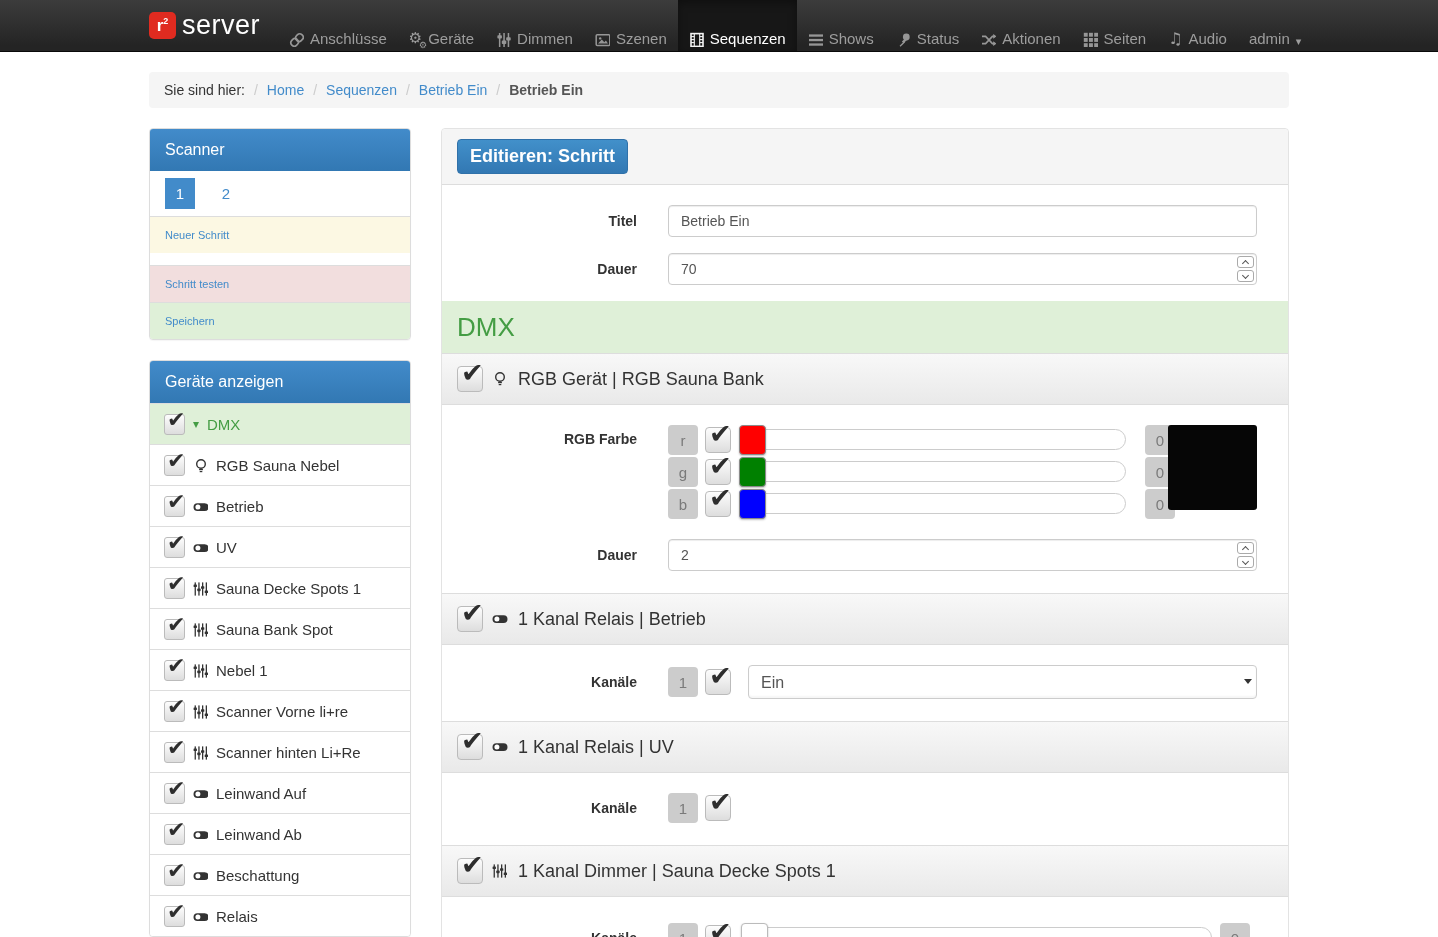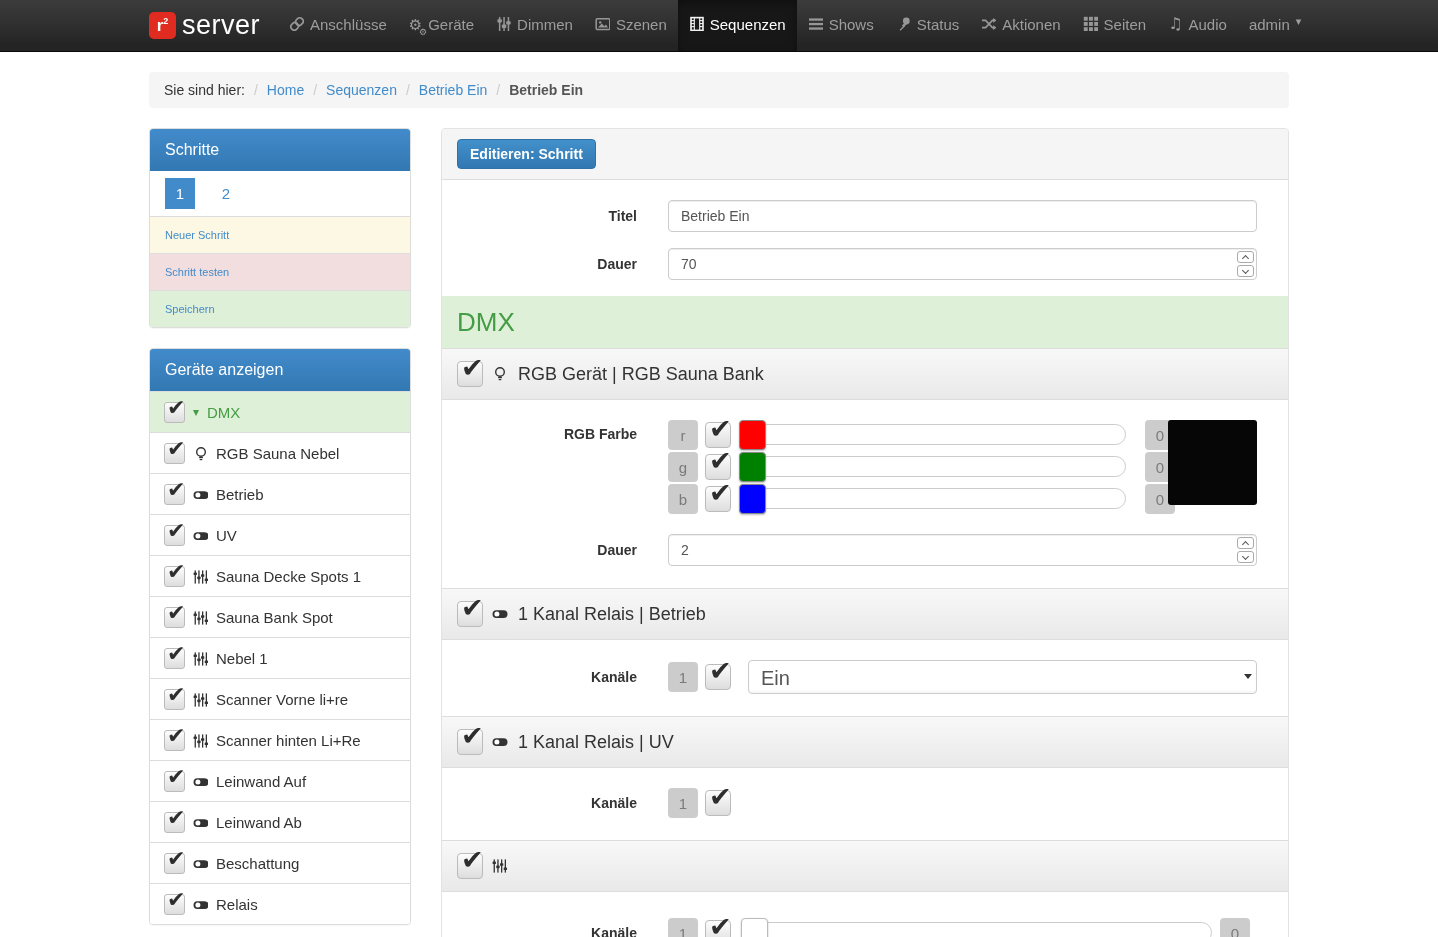--- a/index.html
+++ b/index.html
@@ -10,21 +10,21 @@
   
   .navbar { height:52px; background:linear-gradient(180deg,#3c3c3c,#242424 90%);
     border-bottom:1px solid #090909; }
   .navbar .container { display:flex; align-items:stretch; height:51px; }
   .brand { display:flex; align-items:center; gap:6px; padding-right:18px; cursor:pointer; }
   .brand-mark { width:27px; height:27px; background:#e02b20; border-radius:5px; color:#fff;
     display:flex; align-items:center; justify-content:center; font-weight:bold; font-size:17px; line-height:1; }
   .brand-mark sup { font-size:9px; margin-top:-8px; }
   .brand-name { color:#fff; font-size:27px; letter-spacing:.5px; }
   .nav { display:flex; align-items:stretch; }
-  .nav-item { display:flex; align-items:flex-start; gap:6px; padding:16px 11px; color:#9d9d9d;
+  .nav-item { display:flex; align-items:flex-end; gap:6px; padding:4px 11px; color:#9d9d9d;
     font-size:15px; cursor:pointer; white-space:nowrap; }
   .nav-item.active { background:#171717; color:#fff; box-shadow:inset 0 3px 8px rgba(0,0,0,.35); }
   .nav-item .svgicon { opacity:.95; }
   .caret-txt { font-size:11px; line-height:1; }
   .gears-wrap { position:relative; font-family:"DejaVu Sans",sans-serif; }
   .gears-wrap .g1 { font-size:15px; }
   .gears-wrap .g2 { font-size:9px; position:absolute; right:-5px; bottom:-3px; }
   .glyph { font-family:"DejaVu Sans",sans-serif; line-height:1; }
 
   .svgicon { width:15px; height:15px; display:inline-block; flex:none; }
@@ -46,21 +46,21 @@
   .panel { border:1px solid #ddd; border-radius:4px; background:#fff; margin-bottom:20px;
     box-shadow:0 1px 1px rgba(0,0,0,.04); overflow:hidden; }
   .panel-heading { background:linear-gradient(180deg,#428bca,#3278b3); color:#fff;
     font-size:16px; padding:12px 15px; }
   .steps-row { display:flex; align-items:center; gap:16px; padding:7px 15px; }
   .step-box { min-width:30px; height:31px; display:flex; align-items:center; justify-content:center;
     font-size:15px; cursor:pointer; color:#428bca; }
   .step-box.active { background:#428bca; color:#fff; }
   .side-action { padding:12px 15px; font-size:11px; color:#428bca; cursor:pointer; border-top:1px solid #ddd; }
   .side-action.warning { background:#fcf8e3; }
-  .side-action.danger  { background:#f2dede; }
+  .side-action.danger  { background:#f2dede;margin-top:12px; }
   .side-action.success { background:#dff0d8; }
 
   .dev-row { display:flex; align-items:center; gap:8px; padding:0 14px; height:41px;
     border-top:1px solid #ddd; font-size:15px; cursor:pointer; background:#fff; }
   .dev-row:first-of-type { border-top:none; }
   .dev-row.highlight { background:#dff0d8; color:#449d44; }
   .dev-row .svgicon { color:#333; }
   .dev-row.highlight .caret-txt { color:#449d44; font-size:12px; }
 
   
@@ -69,21 +69,21 @@
   .cbx .check { position:absolute; left:2px; top:-6px; font-size:22px; color:#2e2e2e;
     font-family:"DejaVu Sans",sans-serif; line-height:1; }
   .cbx.big { width:26px; height:26px; border-radius:4px; }
   .cbx.big .check { font-size:27px; left:3px; top:-8px; }
 
   
   .editor { border:1px solid #e3e3e3; border-radius:4px; background:#fff; }
   .editor-heading { background:#f5f5f5; border-bottom:1px solid #ddd; border-radius:4px 4px 0 0;
     padding:10px 15px; }
   .btn-primary { display:inline-block; background:linear-gradient(180deg,#4290ca,#3278b3);
-    border:1px solid #3071a9; border-radius:4px; color:#fff; font-size:14px; font-weight:bold;
+    border:1px solid #3071a9; border-radius:4px; color:#fff; font-size:18px; font-weight:bold;
     padding:6px 12px; cursor:pointer; }
 
   .form-area { padding:20px 15px 16px; }
   .form-row { display:flex; align-items:center; margin-bottom:16px; }
   .form-row:last-child { margin-bottom:0; }
   .form-label { flex:0 0 180px; margin-right:31px; text-align:right; font-weight:bold; color:#333; }
   .form-label.top { align-self:flex-start; margin-top:6px; }
   .form-controls { flex:1; margin-right:16px; position:relative; }
 
   .text-input { width:100%; height:32px; padding:6px 12px; border:1px solid #ccc; border-radius:4px;
@@ -120,21 +120,21 @@
   .rgb-row .val { margin-left:19px; }
   .rgb-preview { position:absolute; right:0; top:0; width:89px; height:85px; background:#060606;
     border-radius:3px; }
   .rgb-dauer { margin-top:17px; }
 
   .kanal-row { display:flex; align-items:center; }
   .kanal-row .badge-gray { margin-right:7px; }
   .kanal-row .cbx { margin-right:17px; }
   .select-wrap { flex:1; position:relative; }
   .select-ctl { width:100%; height:34px; appearance:none; -webkit-appearance:none;
-    border:1px solid #ccc; border-radius:4px; background:#fff; padding:6px 12px; font-size:20px;
+    border:1px solid #ccc; border-radius:4px; background:#fff; padding:6px 12px; font-size:16px;
     color:#555; font-family:"Liberation Sans","DejaVu Sans",sans-serif;
     box-shadow:inset 0 -2px 2px rgba(0,0,0,.04); cursor:pointer; }
   .select-caret { position:absolute; right:5px; top:14px; width:0; height:0; pointer-events:none;
     border-left:4px solid transparent; border-right:4px solid transparent; border-top:5px solid #333; }
 
   .slider.wide { width:auto; flex:1; }
   .kanal-row .val-right { margin-left:8px; }
   .section-body.slim { padding-bottom:40px; }
 </style>
 </head>
@@ -308,21 +308,21 @@
     <span class="sep">/</span>
     <a>Betrieb Ein</a>
     <span class="sep">/</span>
     <span class="current">Betrieb Ein</span>
   </div>
 
   <div class="row">
 
     <div class="col-side">
       <div class="panel">
-        <div class="panel-heading">Schritte</div>
+        <div class="panel-heading">Scanner</div>
         <div class="steps-row">
           <div class="step-box active">1</div>
           <div class="step-box">2</div>
         </div>
         <div class="side-action warning">Neuer Schritt</div>
         <div class="side-action danger">Schritt testen</div>
         <div class="side-action success">Speichern</div>
       </div>
 
       <div class="panel">
@@ -592,20 +592,21 @@
           </div>
         </div>
 
         <div class="section-head">
           <span class="cbx big">
               <span class="check glyph">✔</span>
             </span>
           <svg class="svgicon sz18">
               <use href="#i-dimmer"></use>
             </svg>
+          <span>1 Kanal Dimmer | Sauna Decke Spots 1</span>
         </div>
         <div class="section-body slim">
           <div class="form-row kanal-row" style="margin-bottom:0;margin-top:6px">
             <div class="form-label">Kanäle</div>
             <div class="form-controls kanal-row" style="margin-right:16px">
               <span class="badge-gray">1</span>
               <span class="cbx big" style="margin-right:10px">
                   <span class="check glyph">✔</span>
                 </span>
               <span class="slider wide">

